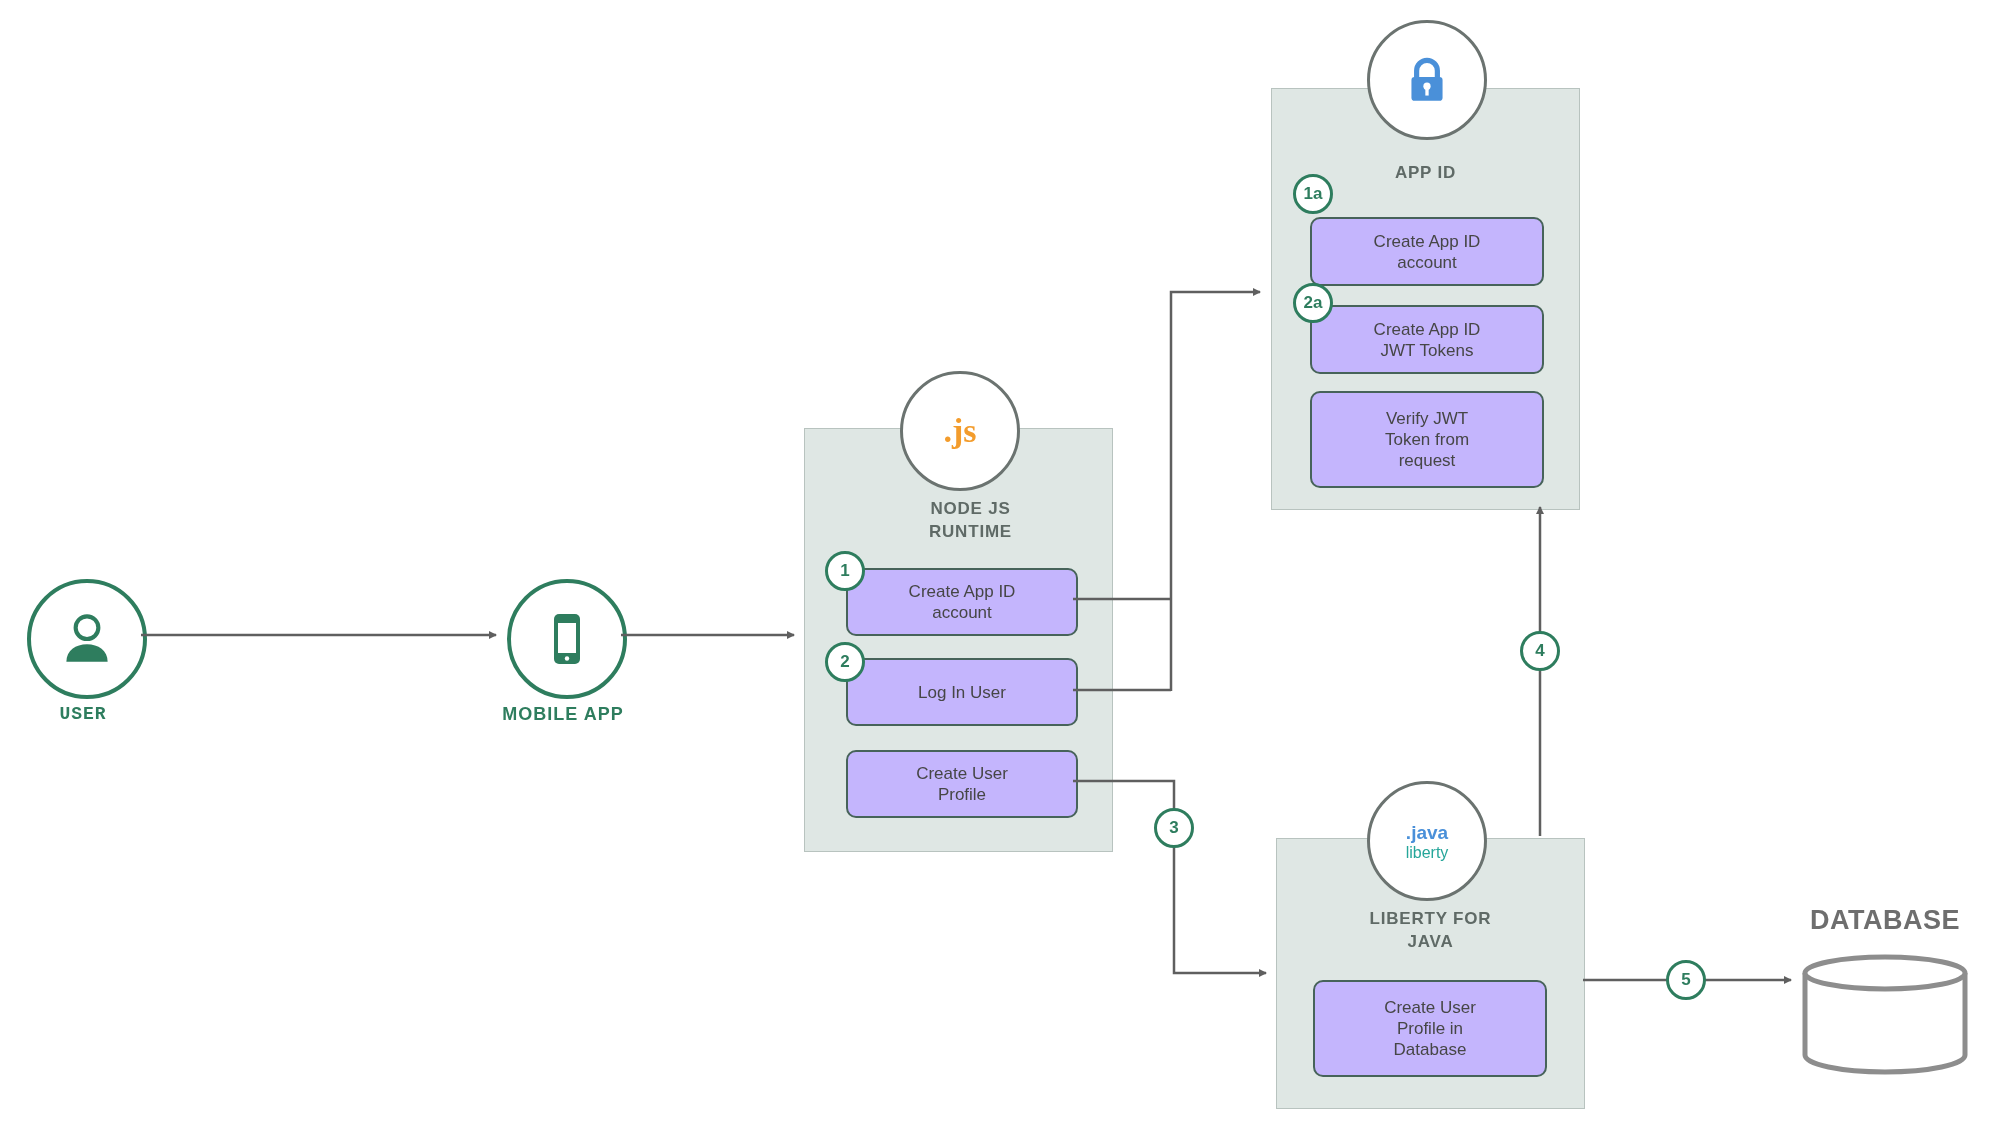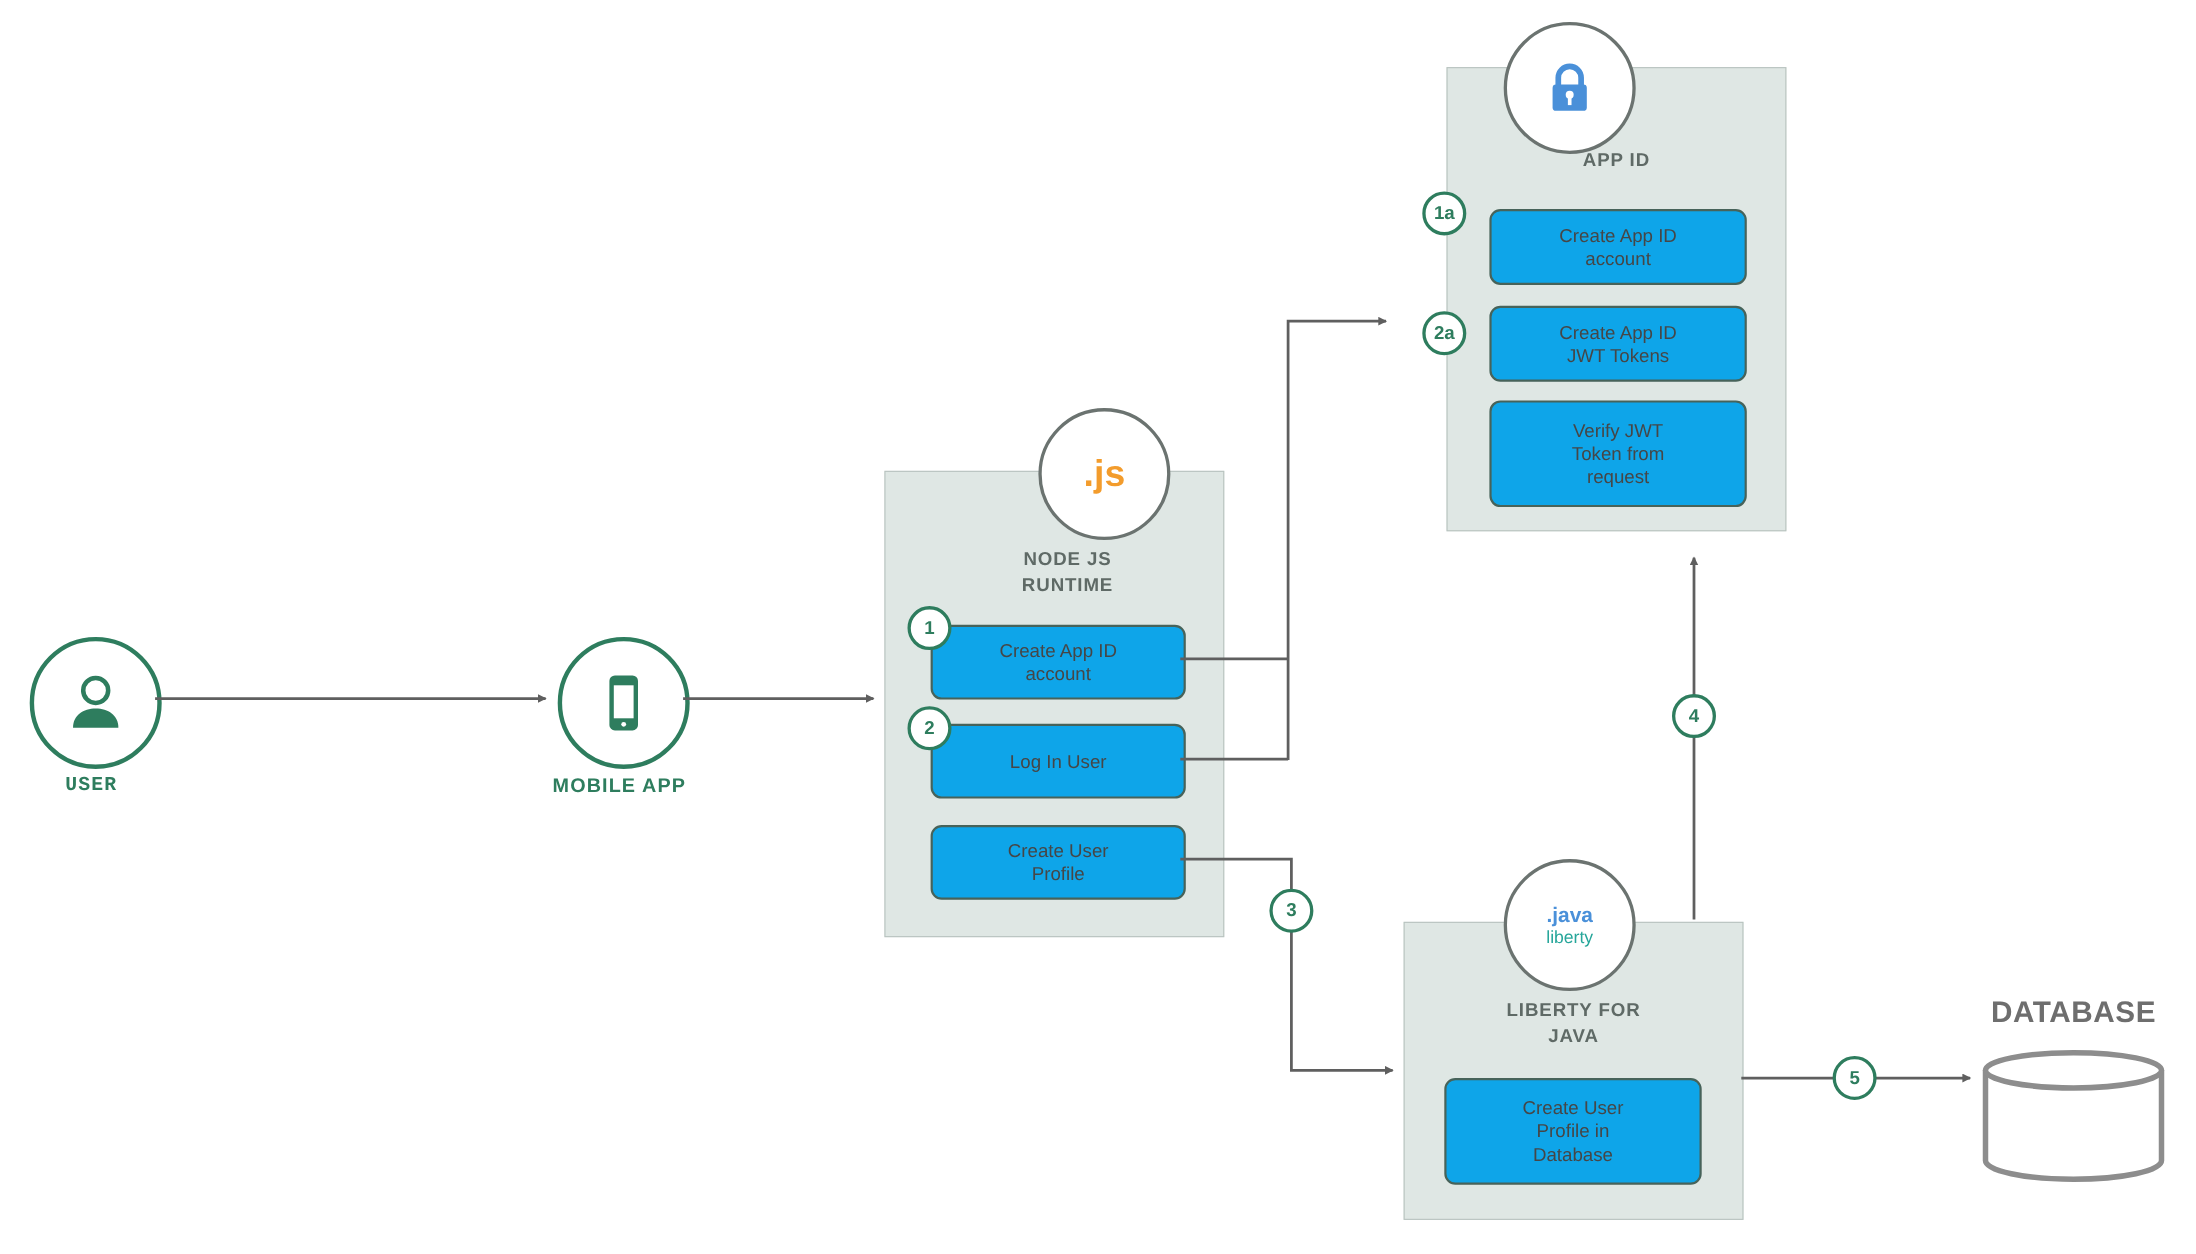--- a/index.html
+++ b/index.html
@@ -26,21 +26,21 @@
     color:var(--title-gray);font-size:17px;line-height:23px;letter-spacing:.8px;white-space:pre-line;}
 
   .node-circle{position:absolute;background:#fff;border-radius:50%;
     display:flex;flex-direction:column;align-items:center;justify-content:center;z-index:2;}
   .actor-circle{width:112px;height:112px;border:4px solid var(--green);}
   .service-circle{width:114px;height:114px;border:3px solid #6b7370;}
 
   .actor-label{position:absolute;text-align:center;font-weight:bold;color:var(--green);
     font-size:18px;letter-spacing:1px;z-index:2;}
 
-  .task{position:absolute;background:#0ea5e9;border:2px solid var(--task-border);border-radius:10px;
+  .task{position:absolute;background:#c4b5fd;border:2px solid var(--task-border);border-radius:10px;
     display:flex;align-items:center;justify-content:center;text-align:center;
     font-size:17px;line-height:21px;color:var(--task-text);white-space:pre-line;}
 
   .badge{position:absolute;width:40px;height:40px;border-radius:50%;background:#fff;
     border:3px solid var(--green);color:var(--green);font-weight:bold;font-size:17px;
     display:flex;align-items:center;justify-content:center;z-index:5;box-sizing:border-box;}
 
   .js-text{color:var(--orange);font-weight:bold;font-size:34px;}
   .java-text{color:var(--blue);font-weight:bold;font-size:19px;line-height:24px;}
   .liberty-text{color:var(--teal);font-size:16px;line-height:16px;}
@@ -73,25 +73,25 @@
 
   <div class="panel" style="left:804px;top:428px;width:307px;height:422px;">
     <div class="panel-title" style="top:68px;margin-left:12px;">NODE JS
 RUNTIME</div>
     <div class="task" style="left:41px;top:139px;width:228px;height:64px;">Create App ID
 account</div>
     <div class="task" style="left:41px;top:229px;width:228px;height:64px;">Log In User</div>
     <div class="task" style="left:41px;top:321px;width:228px;height:64px;">Create User
 Profile</div>
   </div>
-  <div class="node-circle service-circle" style="left:944px;top:371px;">
+  <div class="node-circle service-circle" style="left:900px;top:371px;font-family:Liberation Serif, serif;">
     <span class="js-text">.js</span>
   </div>
 
-  <div class="panel" style="left:1271px;top:61px;width:307px;height:420px;margin-left:44px;">
+  <div class="panel" style="left:1271px;top:88px;width:307px;height:420px;">
     <div class="panel-title" style="top:72px;">APP ID</div>
     <div class="task" style="left:38px;top:128px;width:230px;height:65px;">Create App ID
 account</div>
     <div class="task" style="left:38px;top:216px;width:230px;height:65px;">Create App ID
 JWT Tokens</div>
     <div class="task" style="left:38px;top:302px;width:230px;height:93px;">Verify JWT
 Token from
 request</div>
   </div>
   <div class="node-circle service-circle" style="left:1367px;top:20px;">

